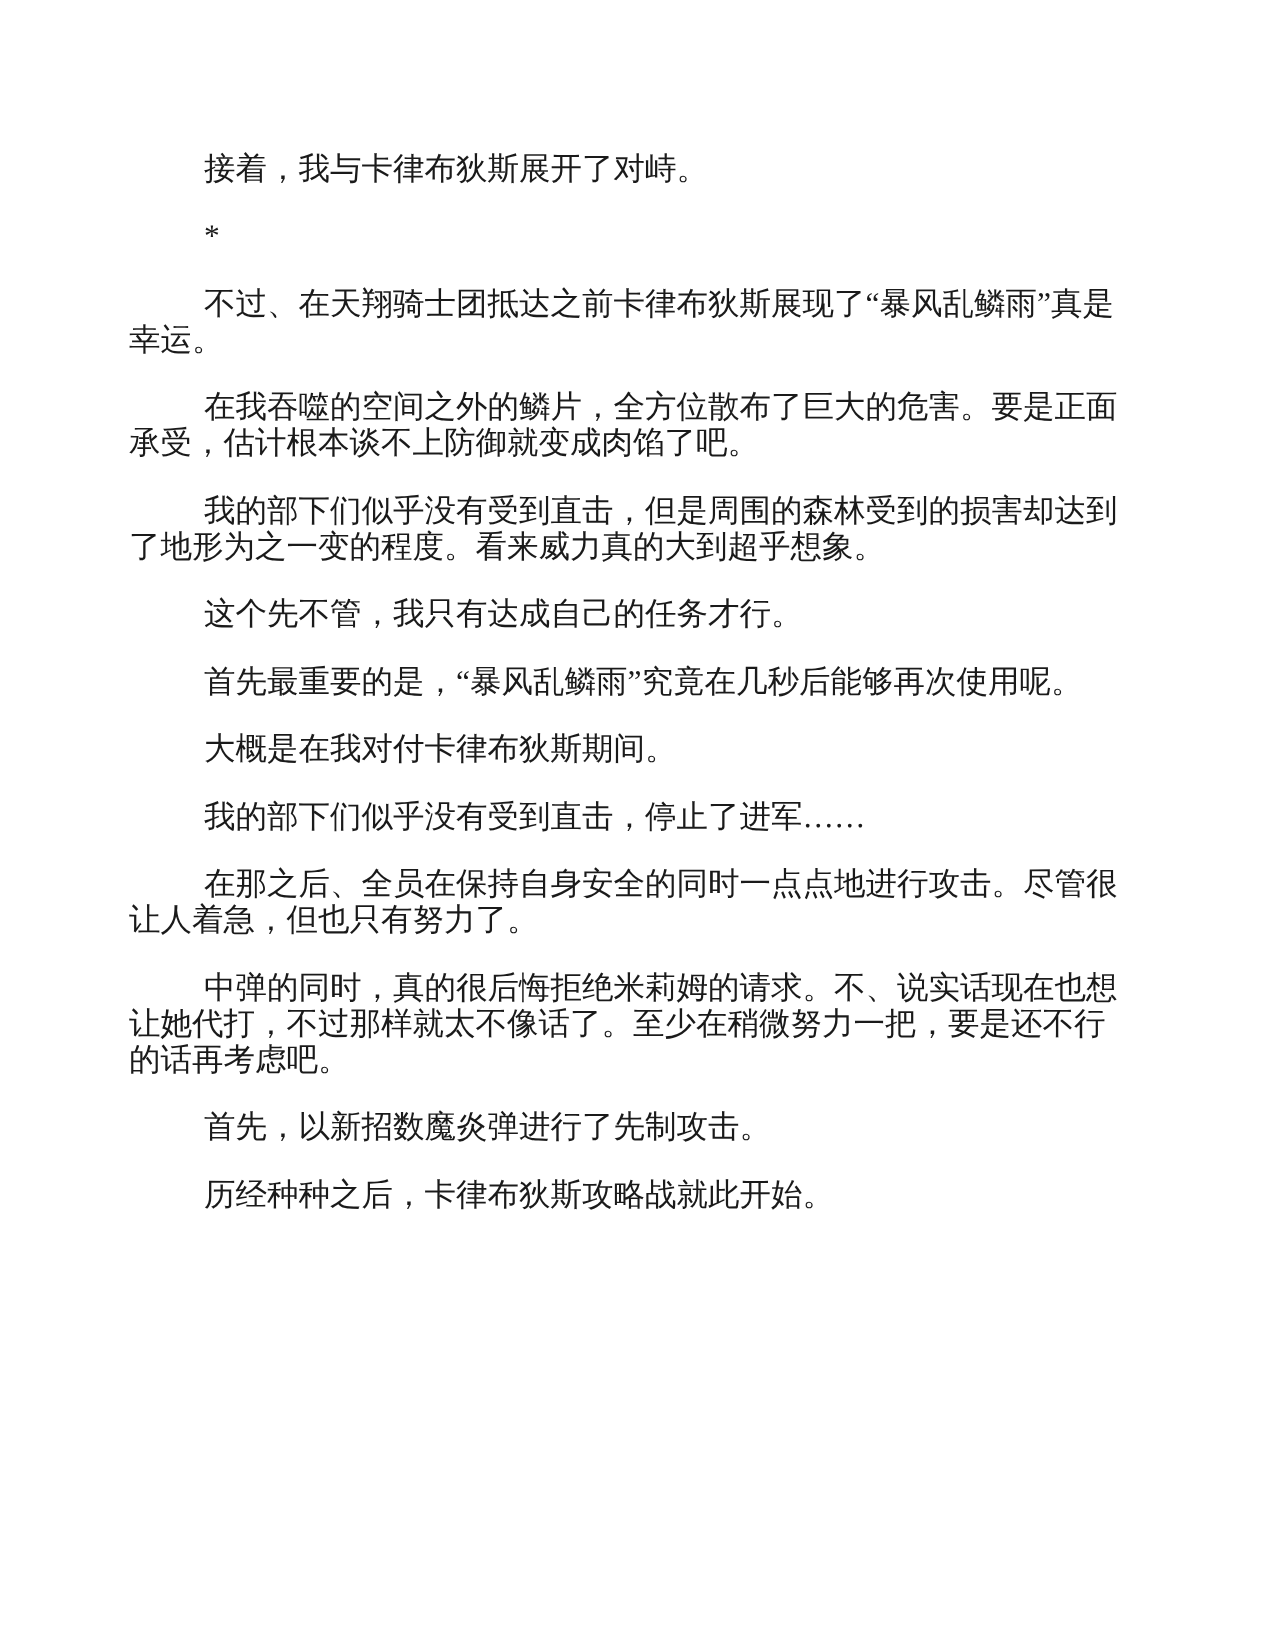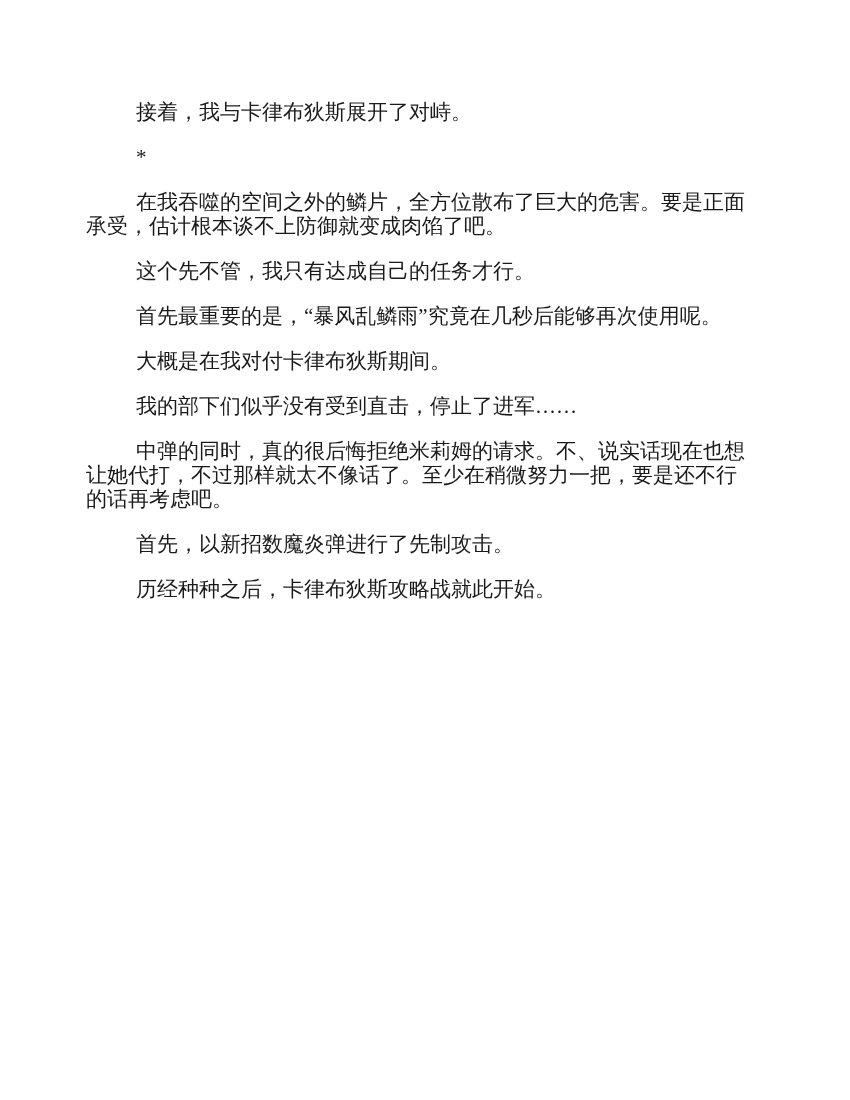--- a/index.html
+++ b/index.html
@@ -39,22 +39,25 @@
     text-indent: 50px;
   }
 </style>
 </head>
 <body>
 
 <div class="page" style="background: rgb(255, 255, 255);">
   <div class="content" id="content" style="color: rgb(26, 26, 26);">
       <p class="para">接着，我与卡律布狄斯展开了对峙。</p>
       <p class="para separator">*</p>
+      <p class="para">不过、在天翔骑士团抵达之前卡律布狄斯展现了“暴风乱鳞雨”真是幸运。</p>
       <p class="para">在我吞噬的空间之外的鳞片，全方位散布了巨大的危害。要是正面承受，估计根本谈不上防御就变成肉馅了吧。</p>
+      <p class="para">我的部下们似乎没有受到直击，但是周围的森林受到的损害却达到了地形为之一变的程度。看来威力真的大到超乎想象。</p>
       <p class="para">这个先不管，我只有达成自己的任务才行。</p>
       <p class="para">首先最重要的是，“暴风乱鳞雨”究竟在几秒后能够再次使用呢。</p>
       <p class="para">大概是在我对付卡律布狄斯期间。</p>
       <p class="para">我的部下们似乎没有受到直击，停止了进军……</p>
+      <p class="para">在那之后、全员在保持自身安全的同时一点点地进行攻击。尽管很让人着急，但也只有努力了。</p>
       <p class="para">中弹的同时，真的很后悔拒绝米莉姆的请求。不、说实话现在也想让她代打，不过那样就太不像话了。至少在稍微努力一把，要是还不行的话再考虑吧。</p>
       <p class="para">首先，以新招数魔炎弹进行了先制攻击。</p>
       <p class="para">历经种种之后，卡律布狄斯攻略战就此开始。</p>
     </div>
 </div>
 
 </body></html>

